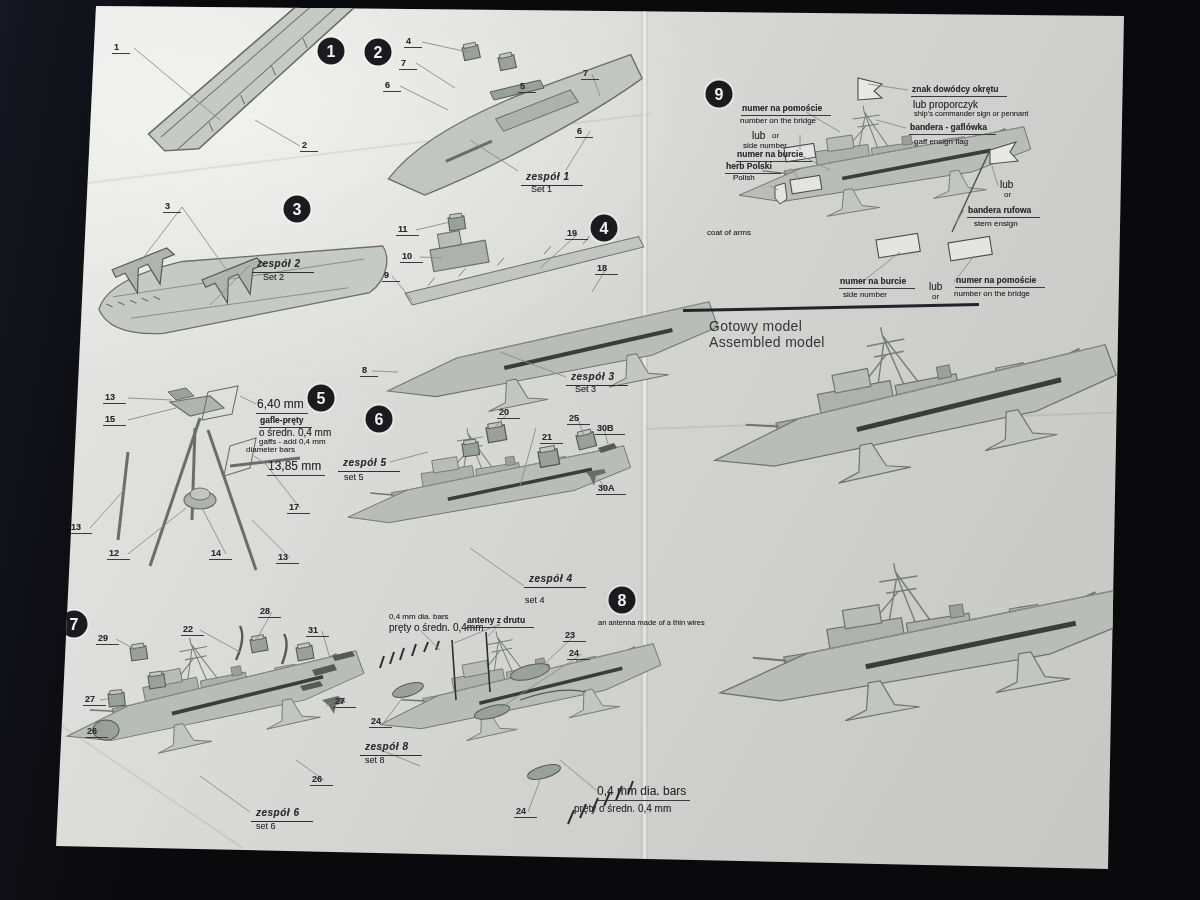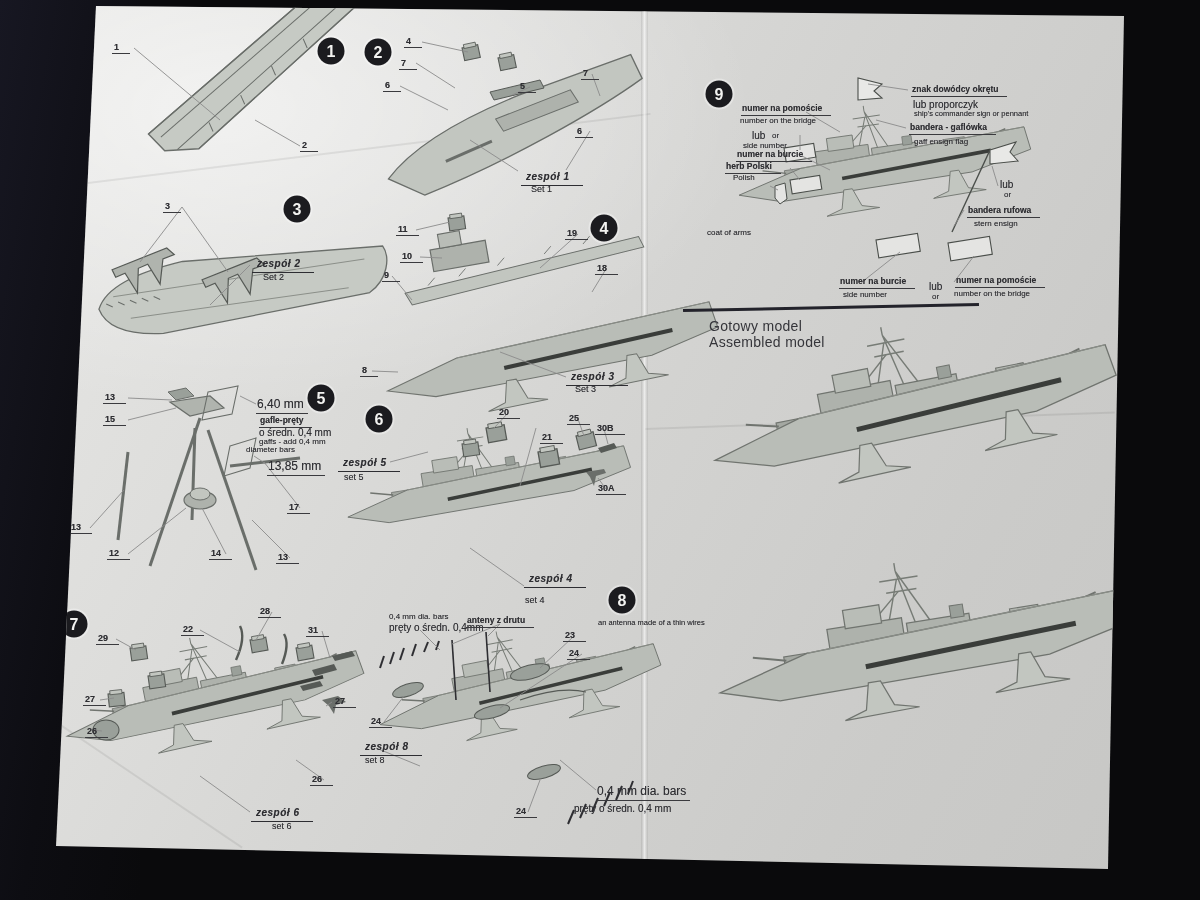--- a/index.html
+++ b/index.html
@@ -370,21 +370,21 @@
         <div class="badge" style="left: 74px; top: 624px;">7</div>
         <span class="lab num" style="left: 96px; top: 633px;">29</span>
         <span class="lab num" style="left: 181px; top: 624px;">22</span>
         <span class="lab num" style="left: 258px; top: 606px;">28</span>
         <span class="lab num" style="left: 306px; top: 625px;">31</span>
         <span class="lab num" style="left: 83px; top: 694px;">27</span>
         <span class="lab num" style="left: 85px; top: 726px;">26</span>
         <span class="lab num" style="left: 333px; top: 696px;">27</span>
         <span class="lab num" style="left: 310px; top: 774px;">26</span>
         <span class="lab setpl" style="left: 251px; top: 807px;">zespół 6</span>
-        <span class="lab seten" style="left: 256px; top: 821px; margin-left: 16px;">set 6</span>
+        <span class="lab seten" style="left: 256px; top: 821px;">set 6</span>
         <div class="badge" style="left: 622px; top: 600px;">8</div>
         <span class="lab ann" style="left: 389px; top: 612px;">0,4 mm dia. bars</span>
         <span class="lab annb" style="left: 389px; top: 622px;">pręty o średn. 0,4mm</span>
         <span class="lab annbu" style="left: 466px; top: 616px;">anteny z drutu</span>
         <span class="lab annsm" style="left: 550px; top: 619px; margin-left: 48px;">an antenna made of a thin wires</span>
         <span class="lab num" style="left: 563px; top: 630px;">23</span>
         <span class="lab num" style="left: 567px; top: 648px;">24</span>
         <span class="lab num" style="left: 369px; top: 716px;">24</span>
         <span class="lab setpl" style="left: 360px; top: 741px;">zespół 8</span>
         <span class="lab seten" style="left: 365px; top: 755px;">set 8</span>

